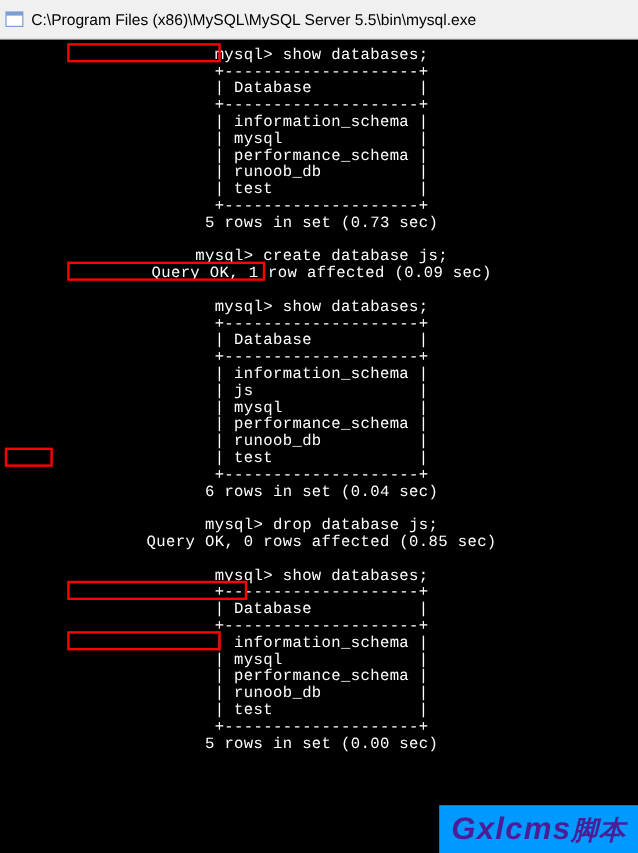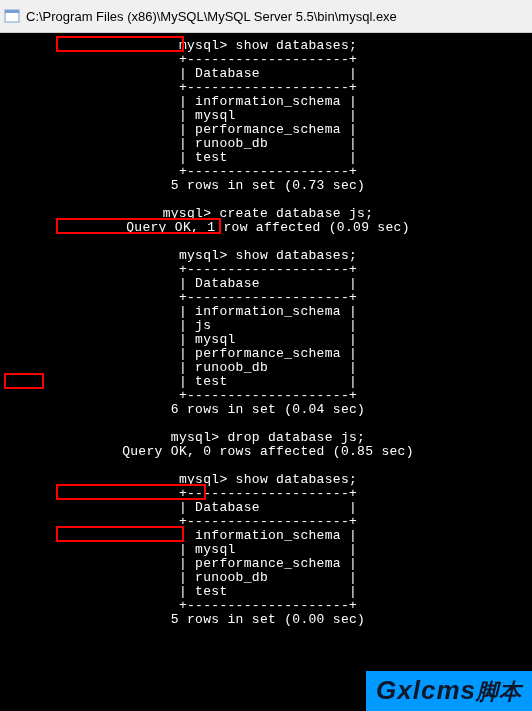--- a/index.html
+++ b/index.html
@@ -42,21 +42,21 @@
     .hl {
       position: absolute;
       border: 2px solid #ff0000;
       pointer-events: none;
     }
     .watermark {
       position: absolute;
       right: 0;
       bottom: 0;
       background: #0099ff;
-      color: #0f172a;
+      color: #4c1d95;
       font-family: "Microsoft YaHei", Arial, sans-serif;
       font-size: 26px;
       font-weight: bold;
       font-style: italic;
       padding: 4px 10px;
       letter-spacing: 1px;
     }
     .watermark .cn { font-size: 22px; }
   </style>
 </head>

